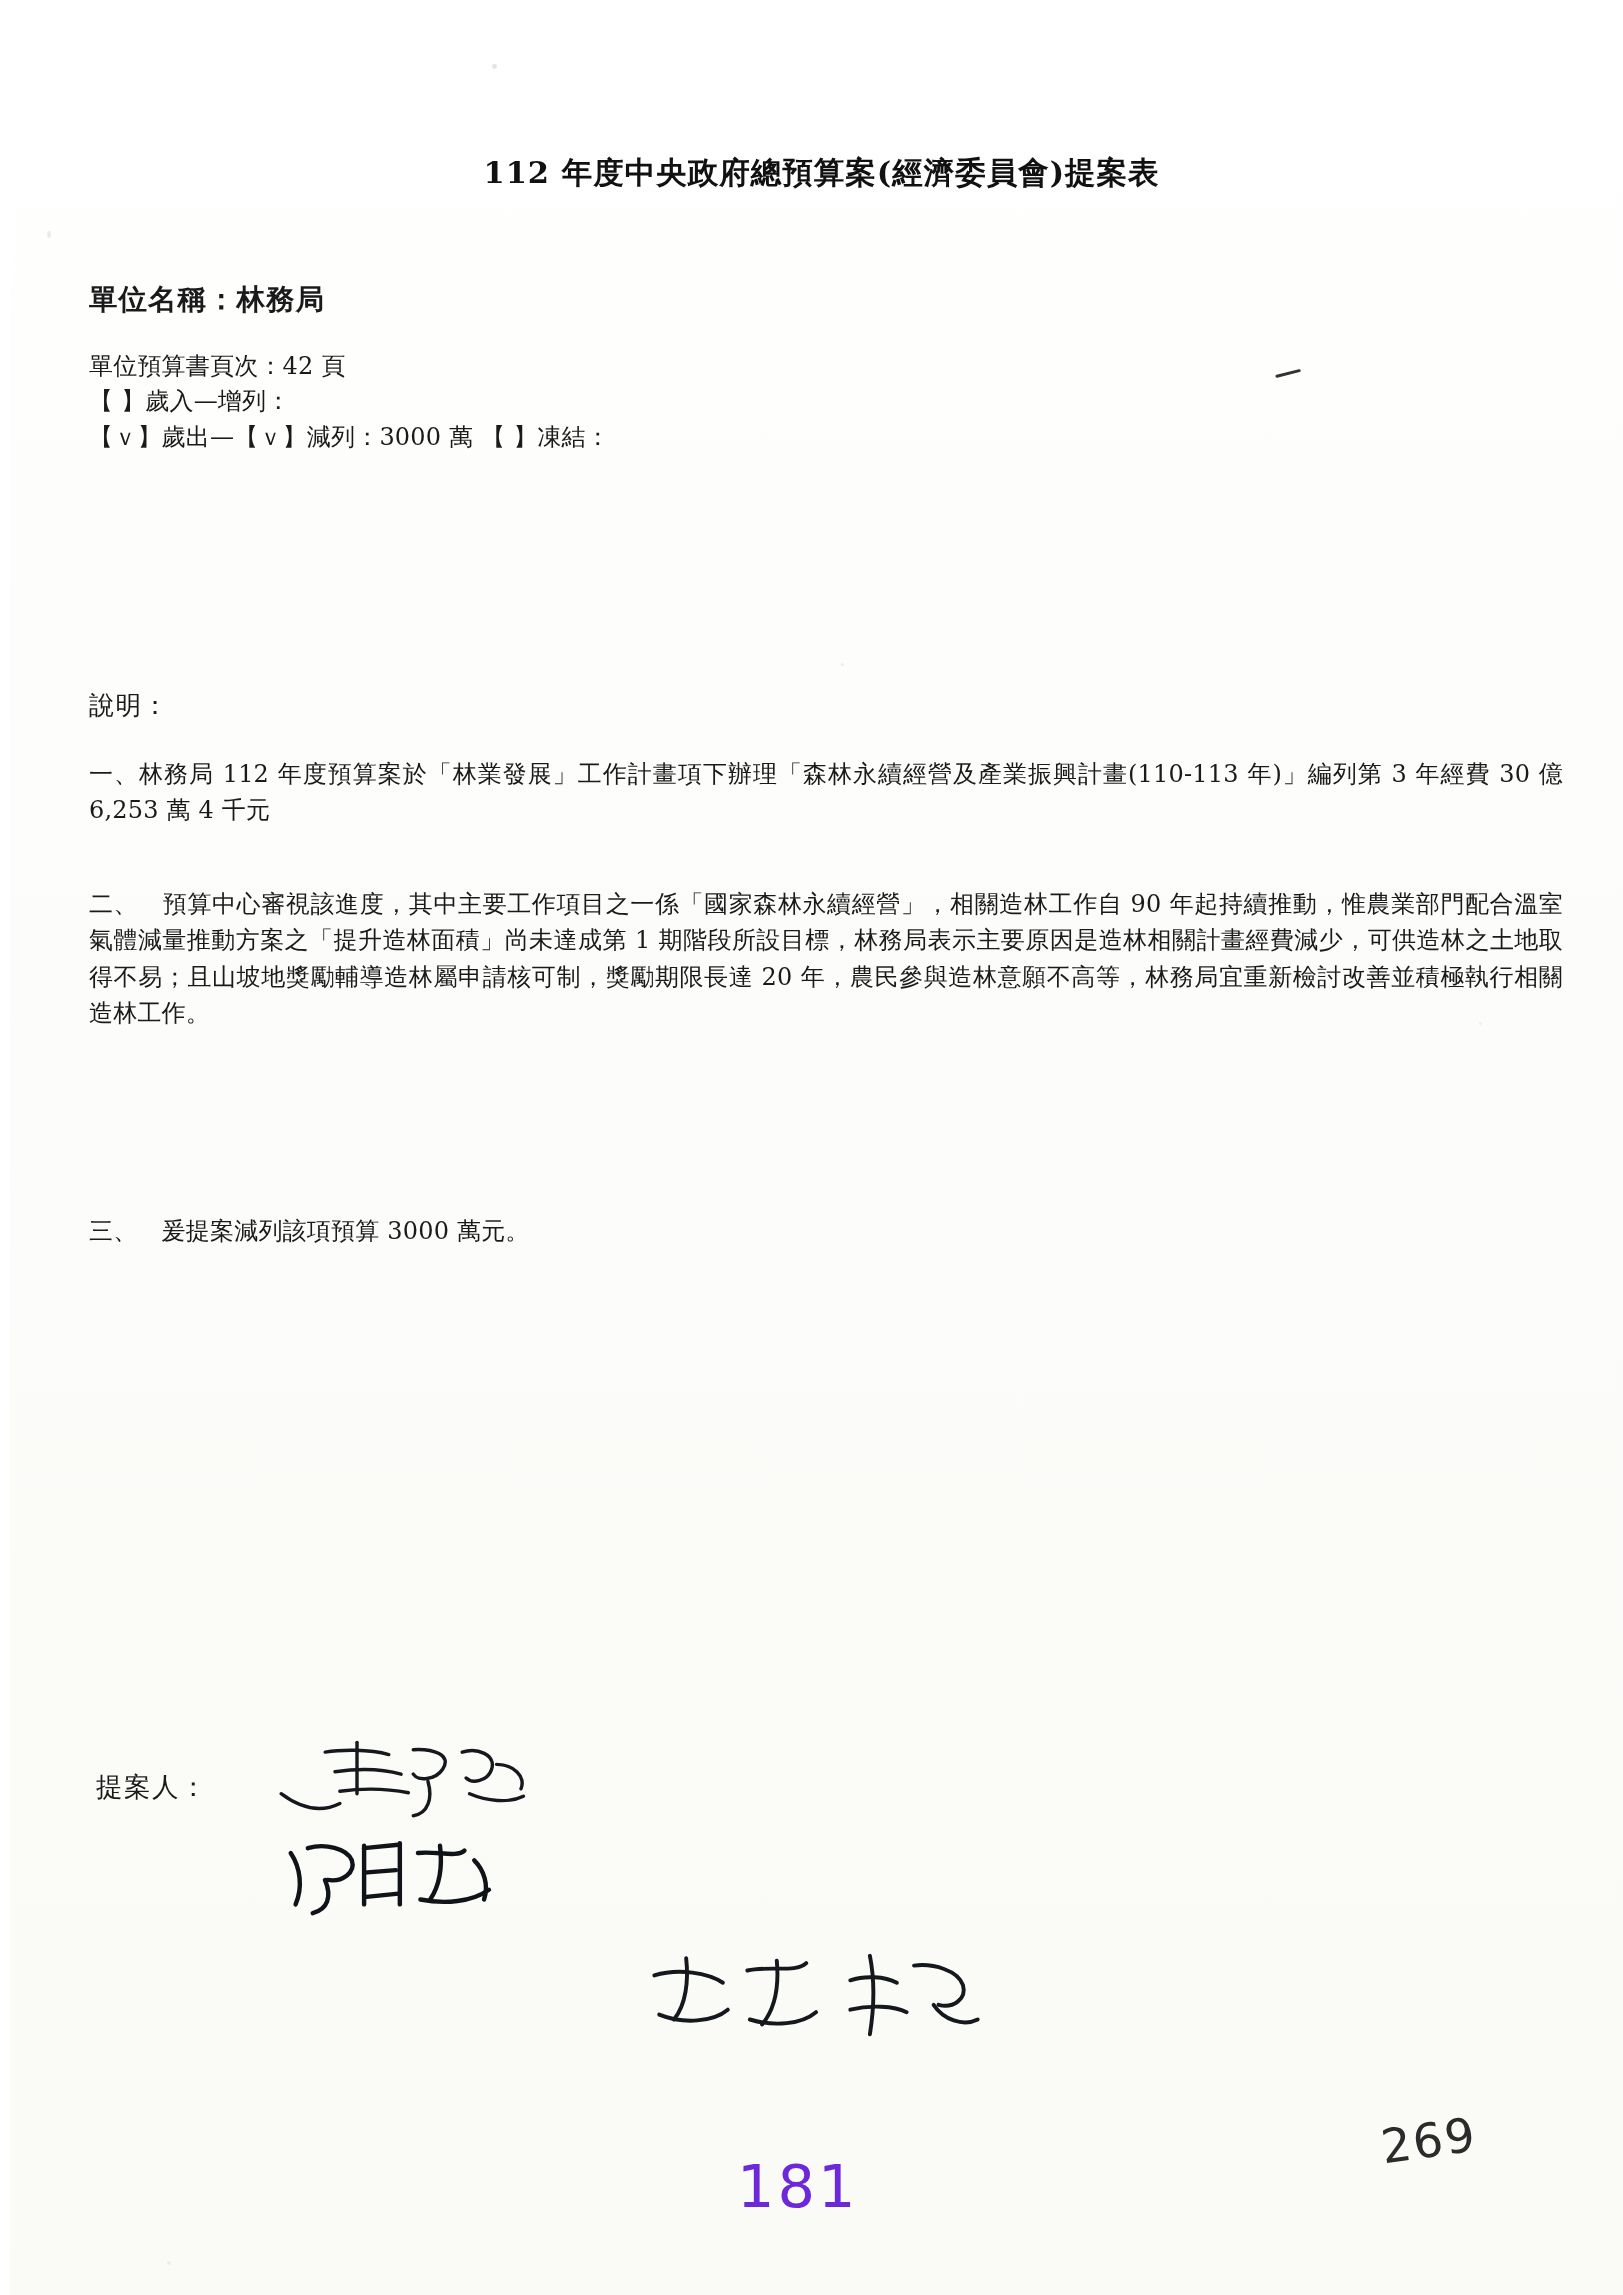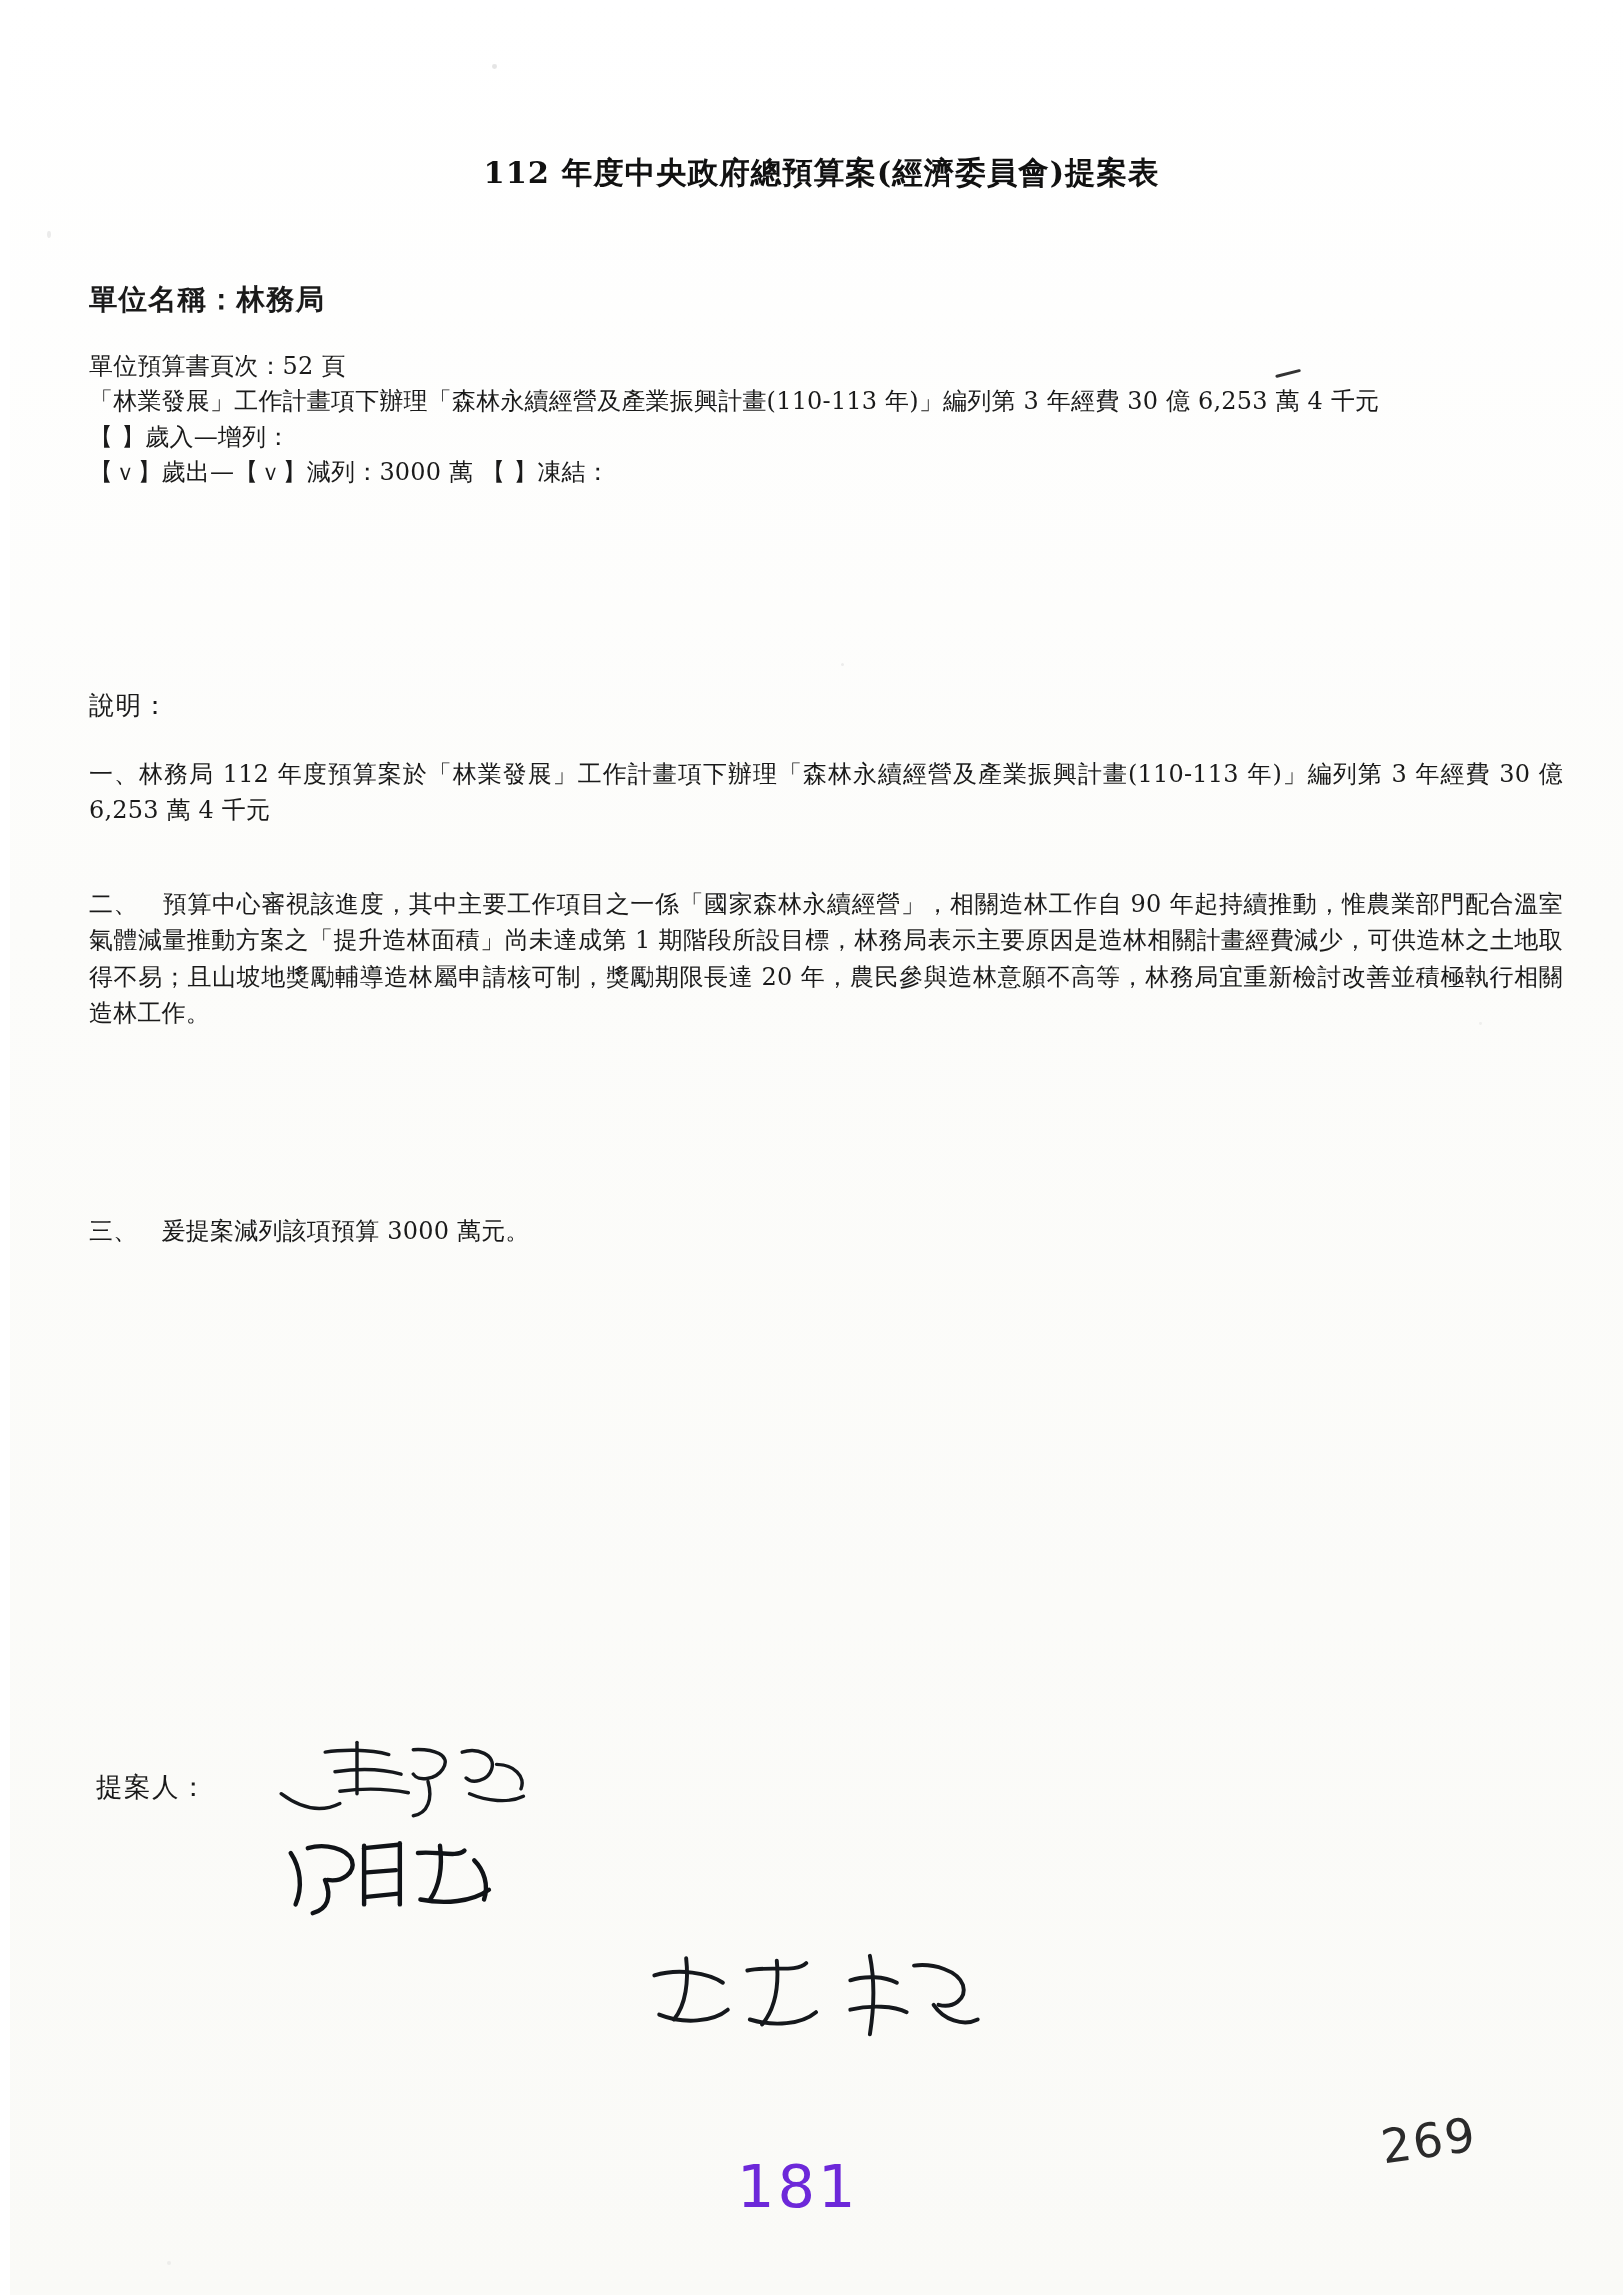--- a/index.html
+++ b/index.html
@@ -151,22 +151,21 @@
   <div class="speck" style="left:1469px;top:1022px;width:2.9px;height:2.9px;opacity:.3;"></div>
   <div class="speck" style="left:157px;top:2261px;width:4.4px;height:4.4px;opacity:.3;"></div>
 
   <div class="tick-mark"></div>
 
   <h1 class="doc-title">112 年度中央政府總預算案(經濟委員會)提案表</h1>
 
   <div class="unit-name">單位名稱：林務局</div>
 
   <div class="meta-block">
-    <div class="line">單位預算書頁次：52 頁</div>
-    <div class="line">「林業發展」工作計畫項下辦理「森林永續經營及產業振興計畫(110-113 年)」編列第 3 年經費 30 億 6,253 萬 4 千元</div>
+    <div class="line">單位預算書頁次：42 頁</div>
     <div class="line">【 】歲入—增列：</div>
     <div class="line">【ｖ】歲出—【ｖ】減列：3000 萬 【 】凍結：</div>
   </div>
 
   <div class="explain-title">說明：</div>
 
   <p class="para p1">一、林務局 112 年度預算案於「林業發展」工作計畫項下辦理「森林永續經營及產業振興計畫(110-113 年)」編列第 3 年經費 30 億 6,253 萬 4 千元</p>
   <p class="para p2">二、　預算中心審視該進度，其中主要工作項目之一係「國家森林永續經營」，相關造林工作自 90 年起持續推動，惟農業部門配合溫室氣體減量推動方案之「提升造林面積」尚未達成第 1 期階段所設目標，林務局表示主要原因是造林相關計畫經費減少，可供造林之土地取得不易；且山坡地獎勵輔導造林屬申請核可制，獎勵期限長達 20 年，農民參與造林意願不高等，林務局宜重新檢討改善並積極執行相關造林工作。</p>
   <p class="para p3">三、　爰提案減列該項預算 3000 萬元。</p>
 

